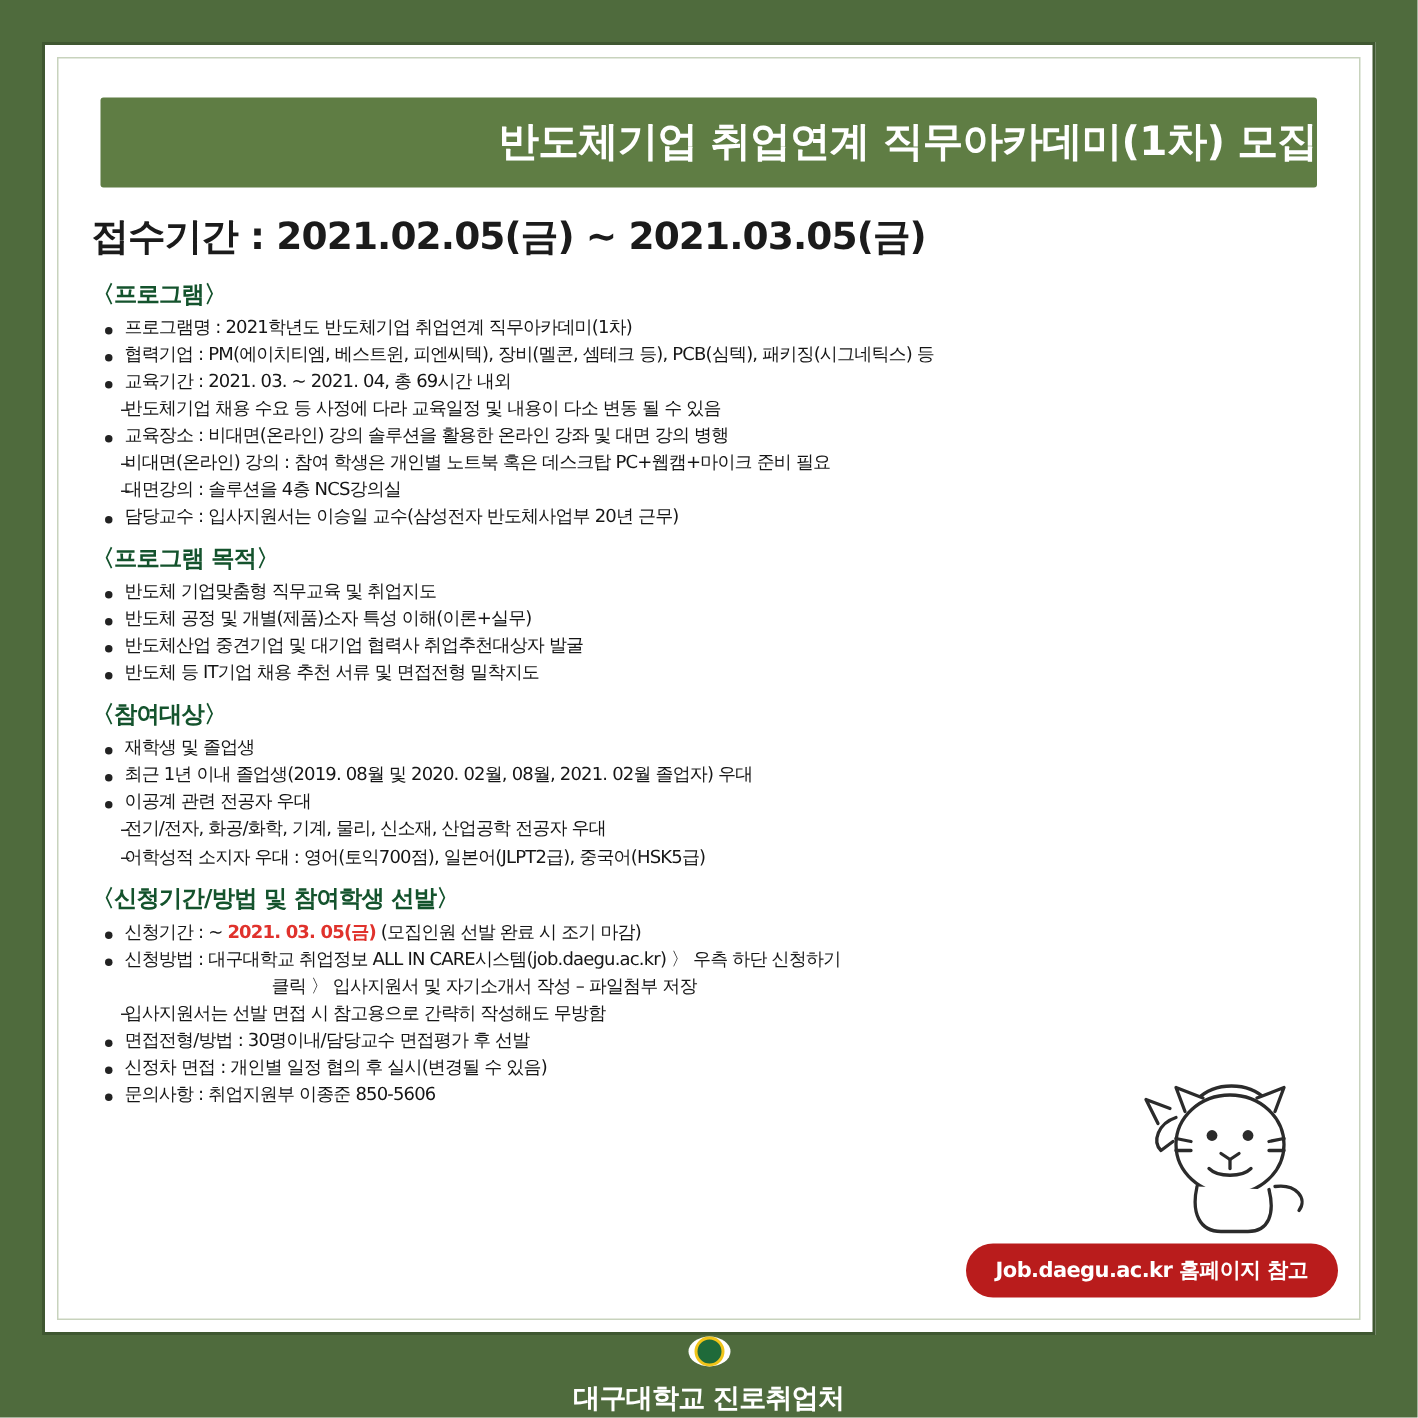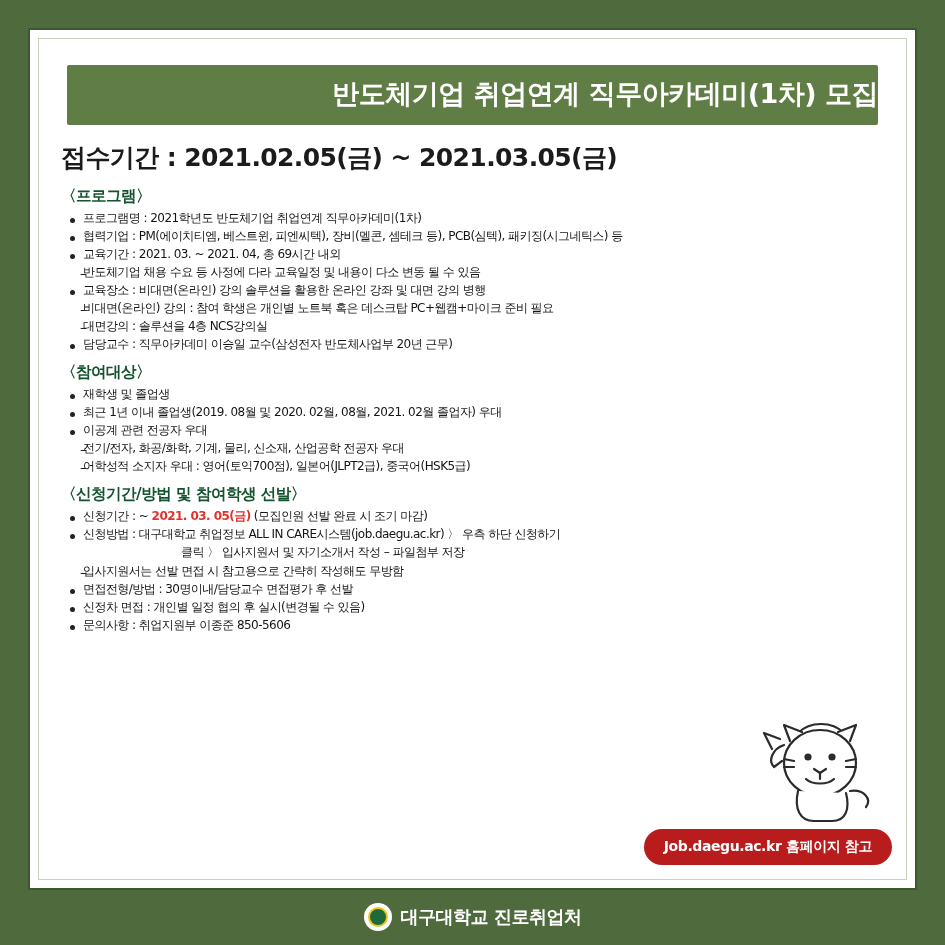--- a/index.html
+++ b/index.html
@@ -113,20 +113,21 @@
     width: 130px; height: 120px;
   }
   .footer {
     position: absolute;
     left: 0; right: 0; bottom: 10px;
     height: 36px;
     display: flex;
     align-items: center;
     justify-content: center;
     gap: 9px;
+    flex-direction: column;
   }
   .footer-text {
     color: #ffffff;
     font-size: 18px;
     font-weight: bold;
     letter-spacing: -0.5px;
   }
   .logo-circle {
     width: 28px; height: 28px;
     border-radius: 50%;
@@ -152,24 +153,33 @@
     <div class="section">
       <div class="section-head">〈프로그램〉</div>
       <ul class="bullets">
         <li class="b">프로그램명 : 2021학년도 반도체기업 취업연계 직무아카데미(1차)</li>
         <li class="b">협력기업 : PM(에이치티엠, 베스트윈, 피엔씨텍), 장비(멜콘, 셈테크 등), PCB(심텍), 패키징(시그네틱스) 등</li>
         <li class="b">교육기간 : 2021. 03. ~ 2021. 04, 총 69시간 내외</li>
         <li class="dash">반도체기업 채용 수요 등 사정에 다라 교육일정 및 내용이 다소 변동 될 수 있음</li>
         <li class="b">교육장소 : 비대면(온라인) 강의 솔루션을 활용한 온라인 강좌 및 대면 강의 병행</li>
         <li class="dash">비대면(온라인) 강의 : 참여 학생은 개인별 노트북 혹은 데스크탑 PC+웹캠+마이크 준비 필요</li>
         <li class="dash">대면강의 : 솔루션을 4층 NCS강의실</li>
-        <li class="b">담당교수 : 직무아카데미 이승일 교수(삼성전자 반도체사업부 20년 근무)</li>
-      </ul>
-    </div>
-
+        <li class="b">담당교수 : 입사지원서는 이승일 교수(삼성전자 반도체사업부 20년 근무)</li>
+      </ul>
+    </div>
+
+    <div class="section">
+      <div class="section-head">〈프로그램 목적〉</div>
+      <ul class="bullets">
+        <li class="b">반도체 기업맞춤형 직무교육 및 취업지도</li>
+        <li class="b">반도체 공정 및 개별(제품)소자 특성 이해(이론+실무)</li>
+        <li class="b">반도체산업 중견기업 및 대기업 협력사 취업추천대상자 발굴</li>
+        <li class="b">반도체 등 IT기업 채용 추천 서류 및 면접전형 밀착지도</li>
+      </ul>
+    </div>
 
     <div class="section">
       <div class="section-head">〈참여대상〉</div>
       <ul class="bullets">
         <li class="b">재학생 및 졸업생</li>
         <li class="b">최근 1년 이내 졸업생(2019. 08월 및 2020. 02월, 08월, 2021. 02월 졸업자) 우대</li>
         <li class="b">이공계 관련 전공자 우대</li>
         <li class="dash">전기/전자, 화공/화학, 기계, 물리, 신소재, 산업공학 전공자 우대</li>
         <li class="dash">어학성적 소지자 우대 : 영어(토익700점), 일본어(JLPT2급), 중국어(HSK5급)</li>
       </ul>

